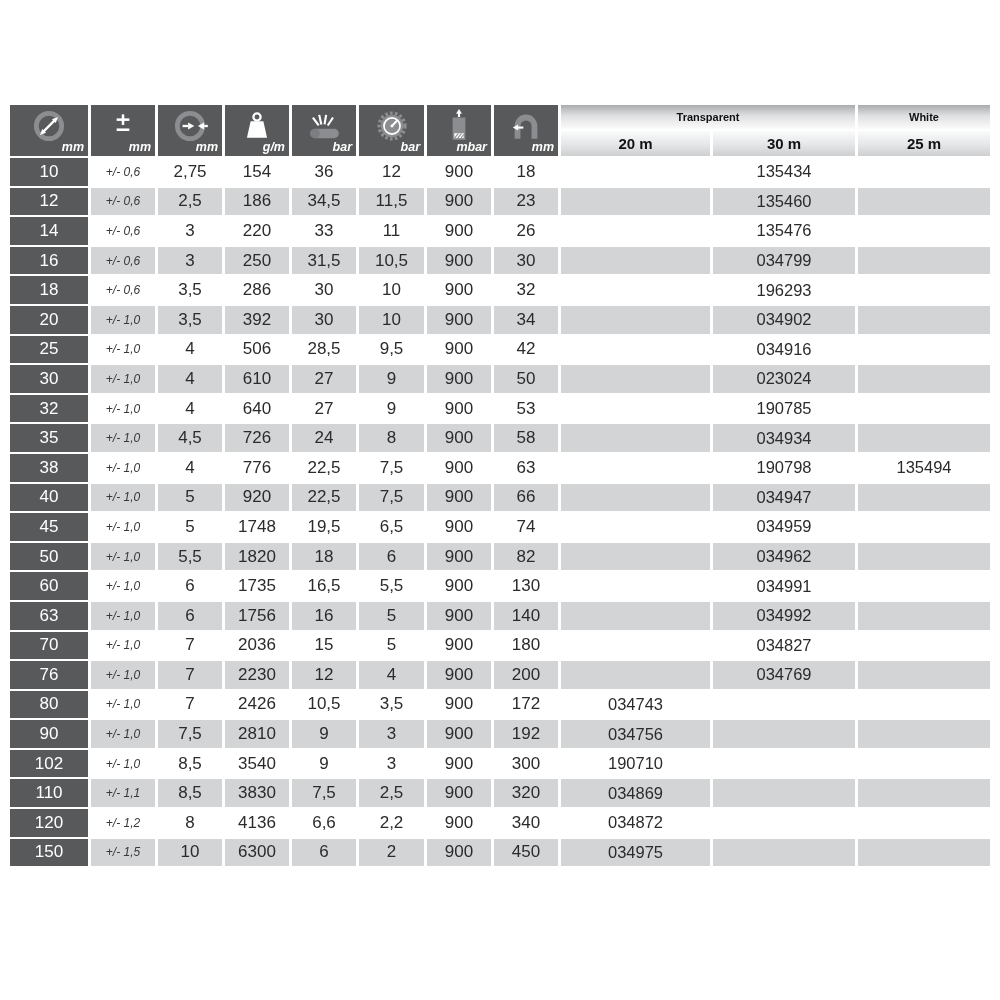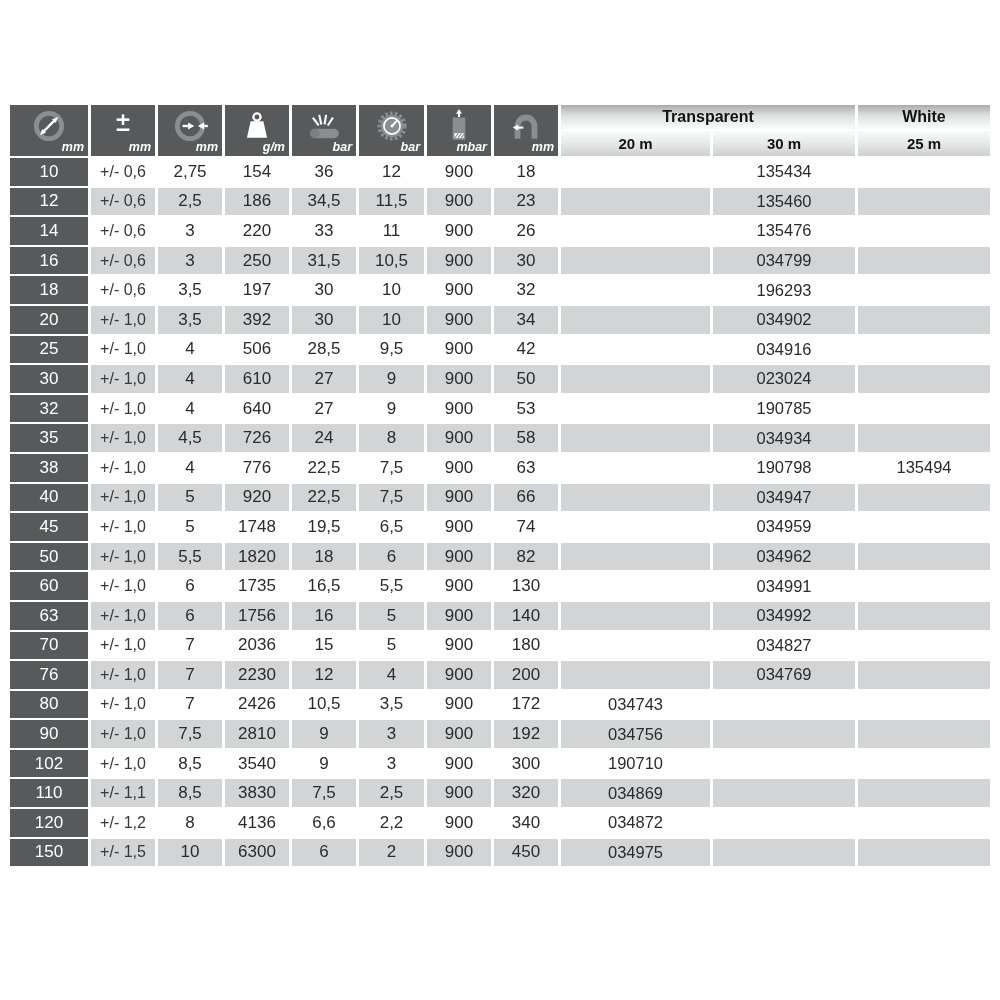--- a/index.html
+++ b/index.html
@@ -28,41 +28,41 @@
   }
   th.icon-cell svg { display: block; margin: 3px auto 0; }
   .unit {
     position: absolute; right: 4px; bottom: 2px;
     color: #ffffff; font-size: 12.5px; font-weight: bold;
   }
 
   
   th.grp-top {
     background: linear-gradient(180deg, #a9acae 0%, #dfe0e1 45%, #fbfbfb 100%);
-    font-size: 16px; font-weight: bold; color: #111213;
+    font-size: 11px; font-weight: bold; color: #111213;
     height: 24px; vertical-align: middle; text-align: center; margin-top: 16px;
   }
   th.grp-sub {
     background: linear-gradient(180deg, #fafbfb 0%, #e7e8e9 50%, #cdcfd0 100%);
     font-size: 15px; font-weight: bold; color: #111213;
     height: 25px; vertical-align: middle; text-align: center;
   }
 
   
   tbody td {
     height: 27.6px;
     background: #ffffff;
     font-size: 17px; color: #2b2b2d;
     text-align: center; vertical-align: middle;
     white-space: nowrap;
   }
   tbody tr.alt td { background: #d2d4d5; }
   tbody td.id-cell { background: #58595b; color: #ffffff; font-size: 17px; }
   tbody tr.alt td.id-cell { background: #58595b; }
-  tbody td.tol-cell { font-size: 16px; color: #38383a; }
+  tbody td.tol-cell { font-size: 12px; color: #38383a; font-style: italic; }
   tbody td.part-cell { font-size: 16.5px; }
 </style>
 </head>
 <body>
 
 <div class="table-wrap">
   <table class="spec">
     <colgroup>
       <col style="width:78px">
         <col style="width:64px">
@@ -212,21 +212,21 @@
           <td>900</td>
           <td>30</td>
           <td class="part-cell"></td>
           <td class="part-cell">034799</td>
           <td class="part-cell"></td>
         </tr>
         <tr>
           <td class="id-cell">18</td>
           <td class="tol-cell">+/- 0,6</td>
           <td>3,5</td>
-          <td>197</td>
+          <td>286</td>
           <td>30</td>
           <td>10</td>
           <td>900</td>
           <td>32</td>
           <td class="part-cell"></td>
           <td class="part-cell">196293</td>
           <td class="part-cell"></td>
         </tr>
         <tr class="alt">
           <td class="id-cell">20</td>

